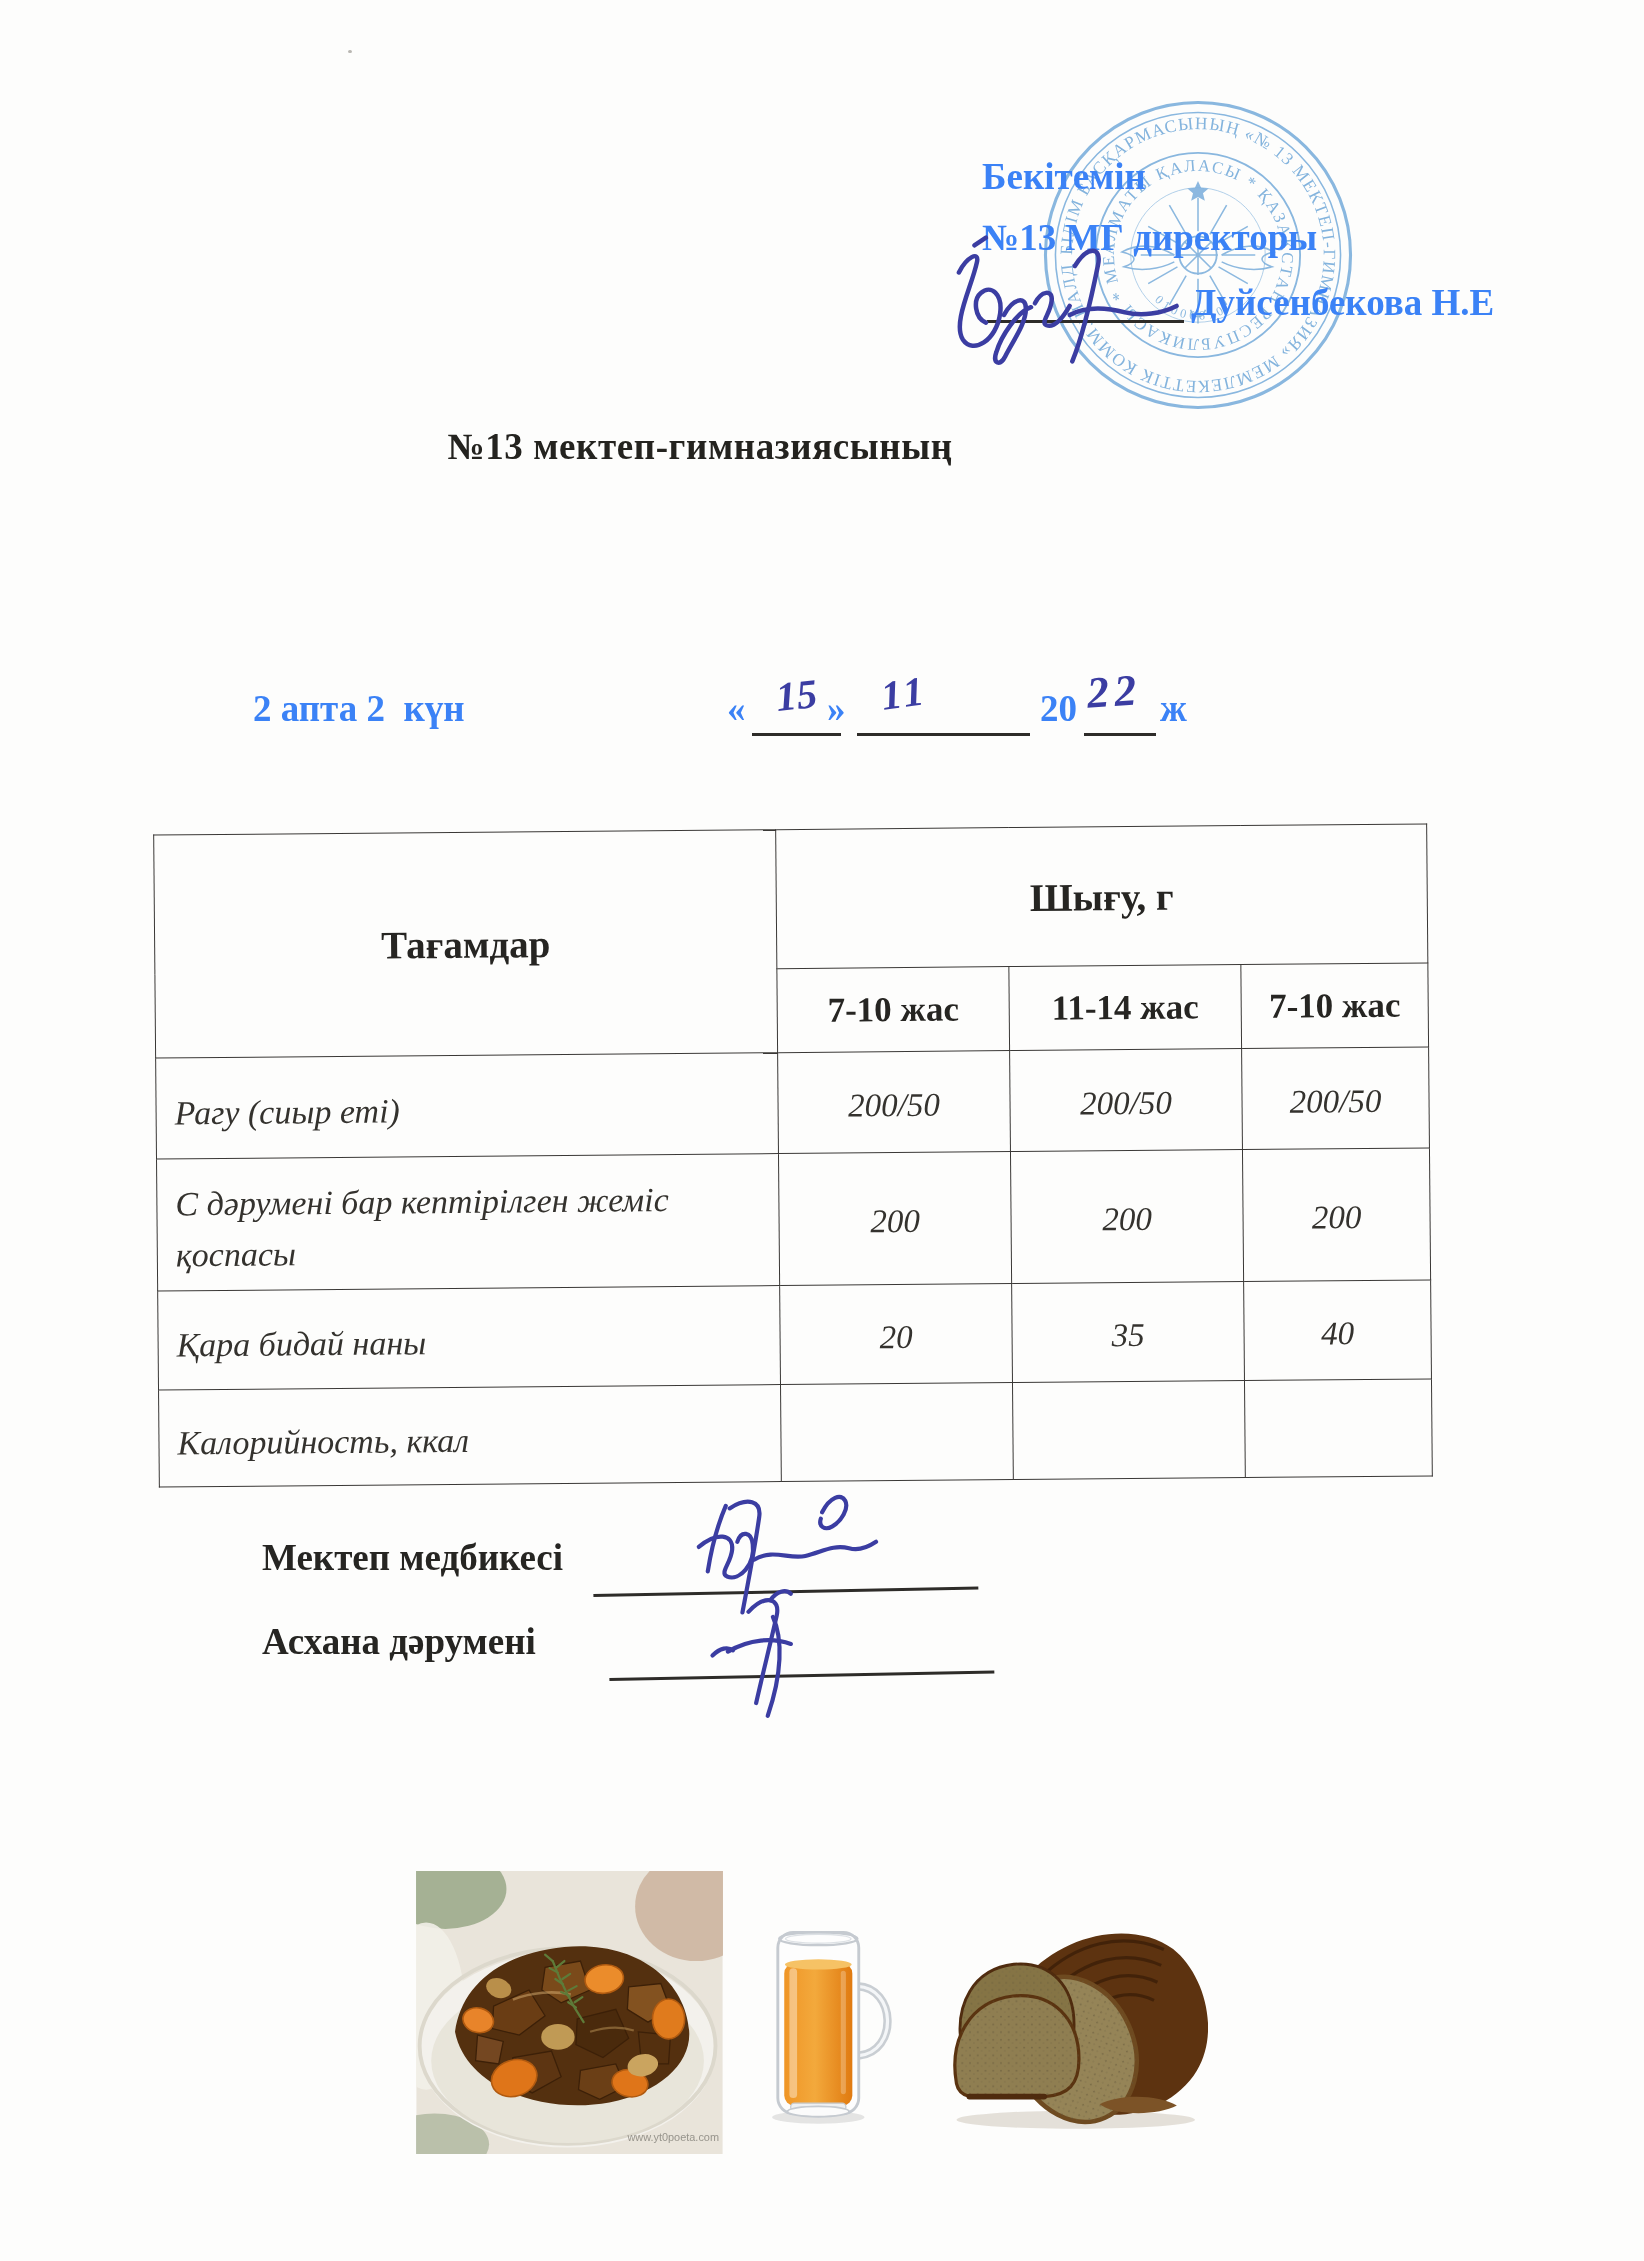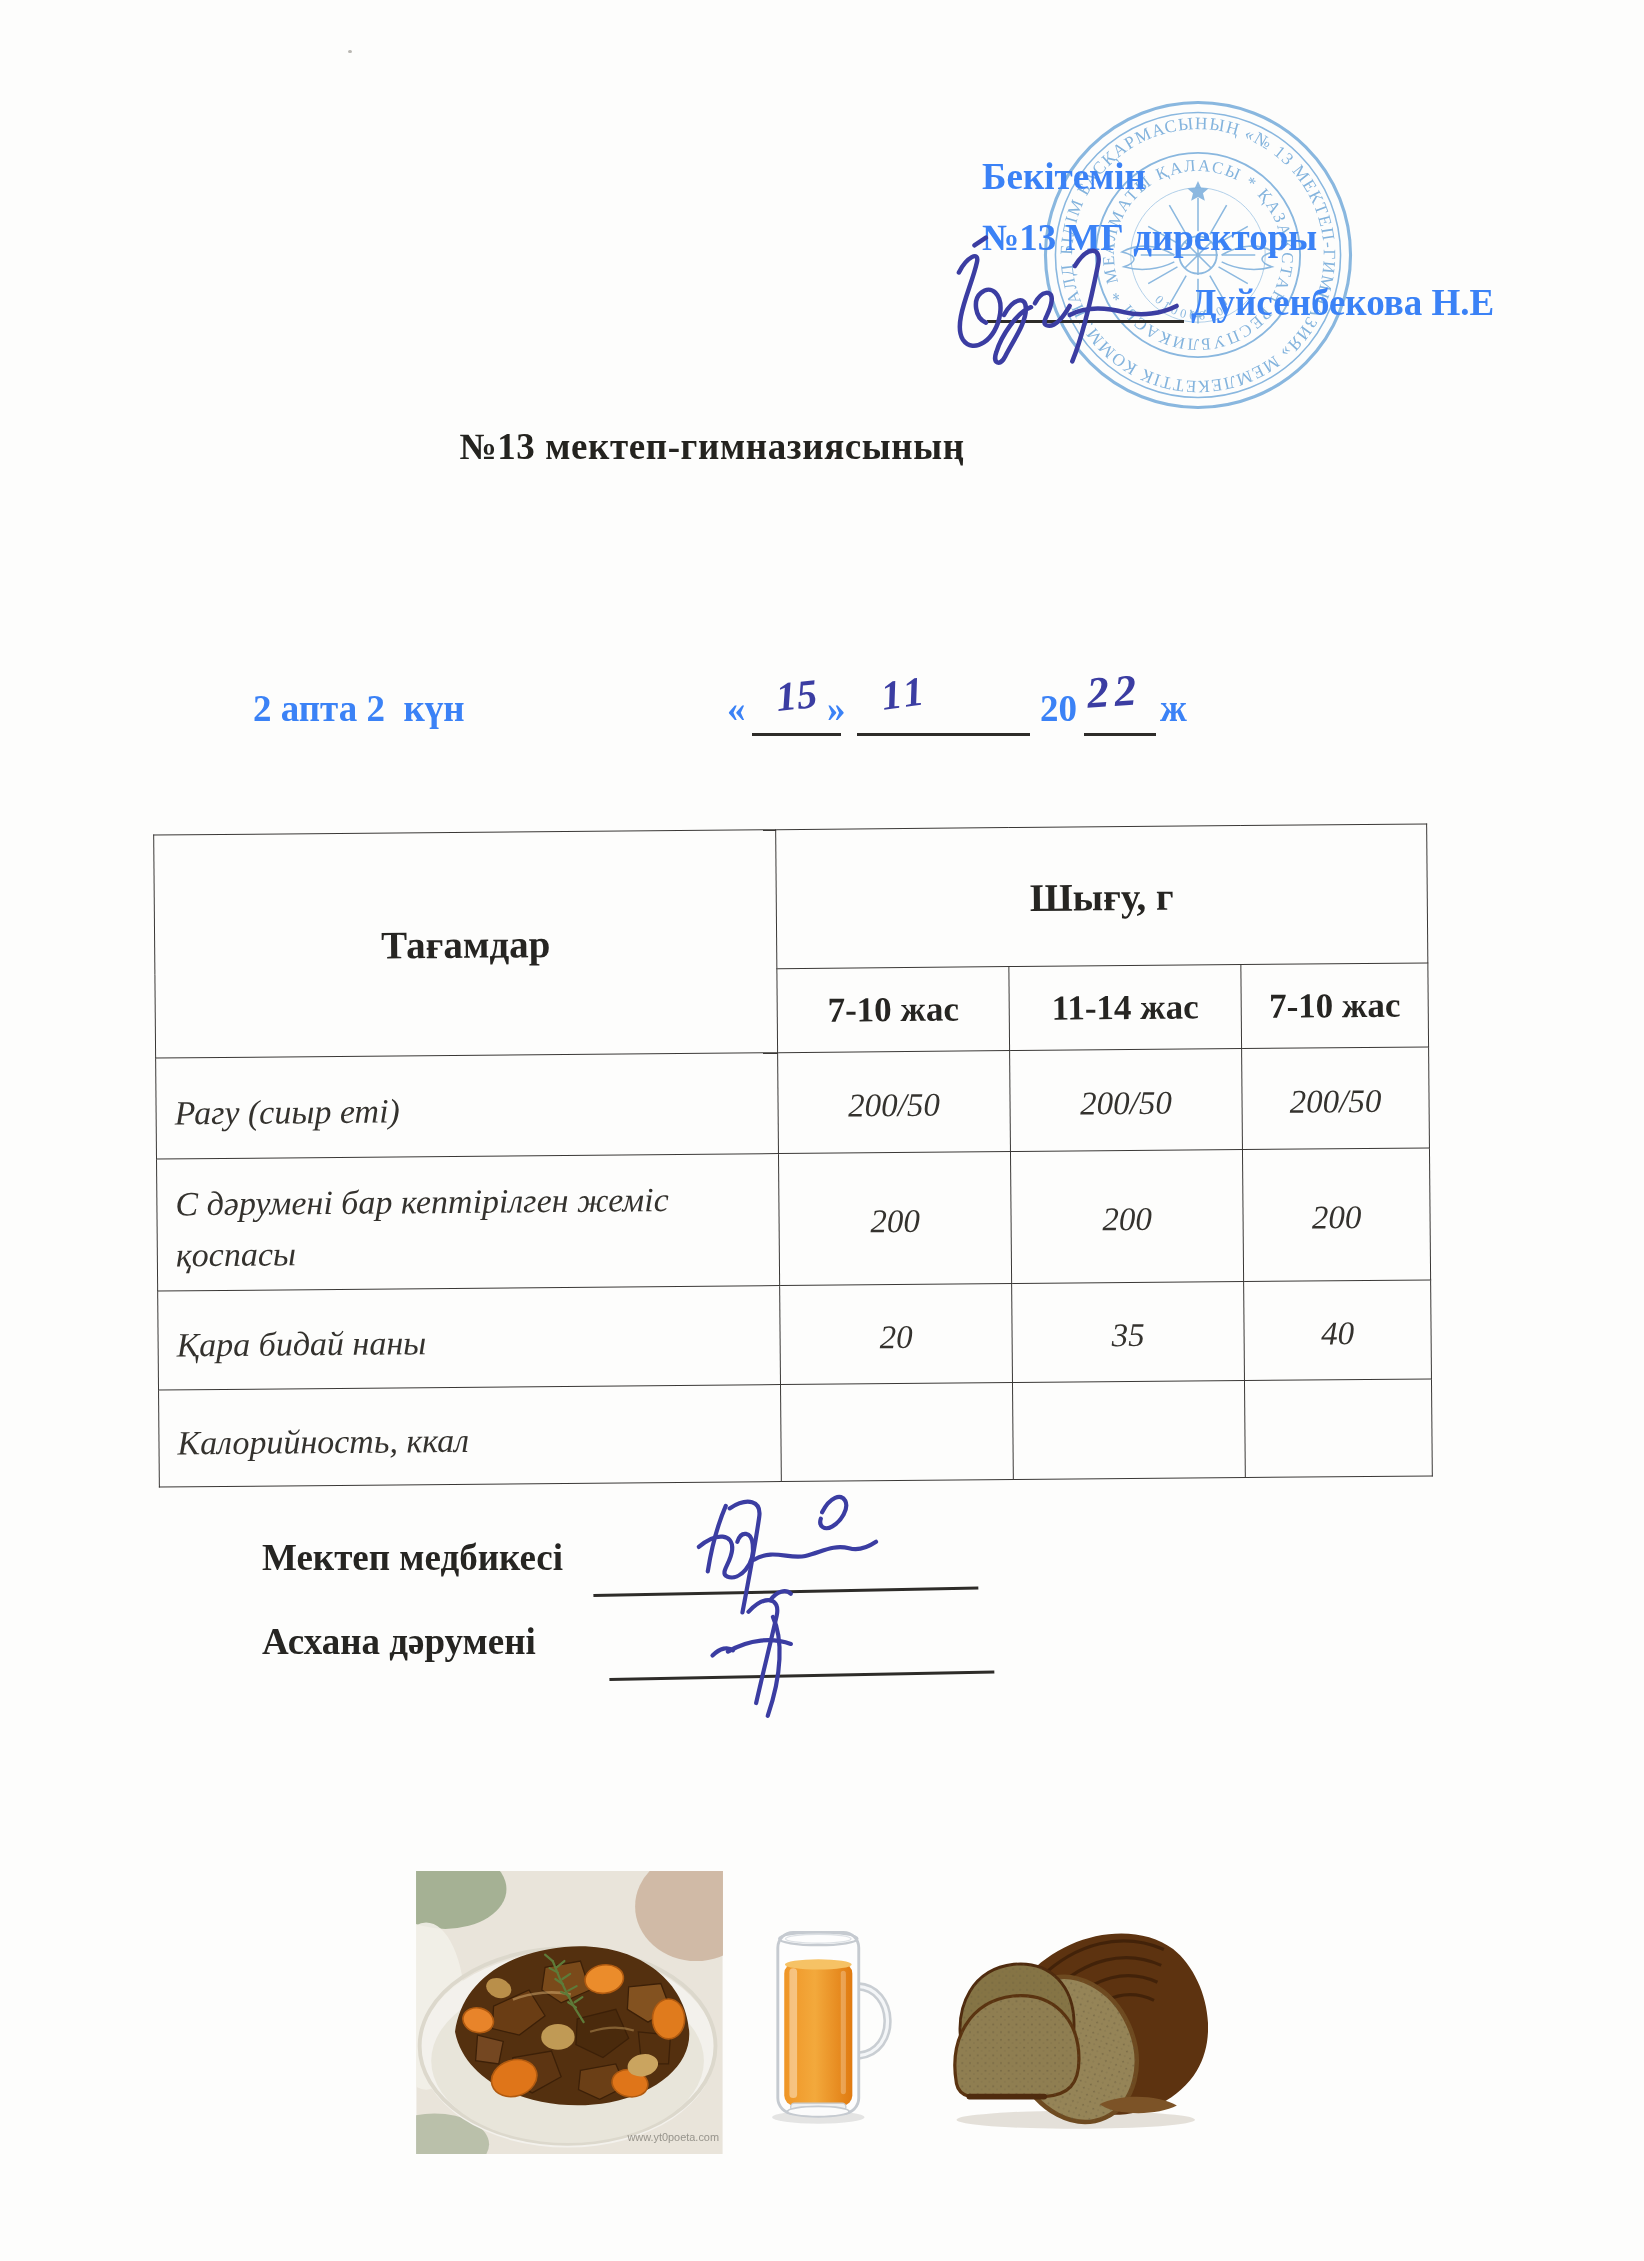--- a/index.html
+++ b/index.html
@@ -6,21 +6,21 @@
   .page{
     position:relative;
     width:1644px;height:2261px;
     background:#fdfdfc;
     font-family:"Liberation Serif", serif;
     color:#2b2a28;
     overflow:hidden;
   }
   .abs{position:absolute;}
   .printed{font-weight:bold;font-size:37px;color:#3b82f6;white-space:pre;}
-  .title-line{left:12px;width:1400px;text-align:center;font-weight:bold;font-size:37px;color:#24231f;letter-spacing:0.6px;}
+  .title-line{left:0;width:1400px;text-align:center;font-weight:bold;font-size:37px;color:#24231f;letter-spacing:0.6px;}
   .blank-line{border-bottom:3.9px solid #2e2c29;height:41px;}
   .ink{color:#3b3da2;font-family:"Liberation Serif",serif;font-style:italic;font-weight:bold;}
   .speck{width:3.9px;height:3.2px;border-radius:50%;background:#b9b7b2;}
 
   
   .stamp{left:1038px;top:95px;width:320px;height:320px;opacity:0.92;}
 
   
   table.menu{
     position:absolute;left:156px;top:829px;width:1272px;

